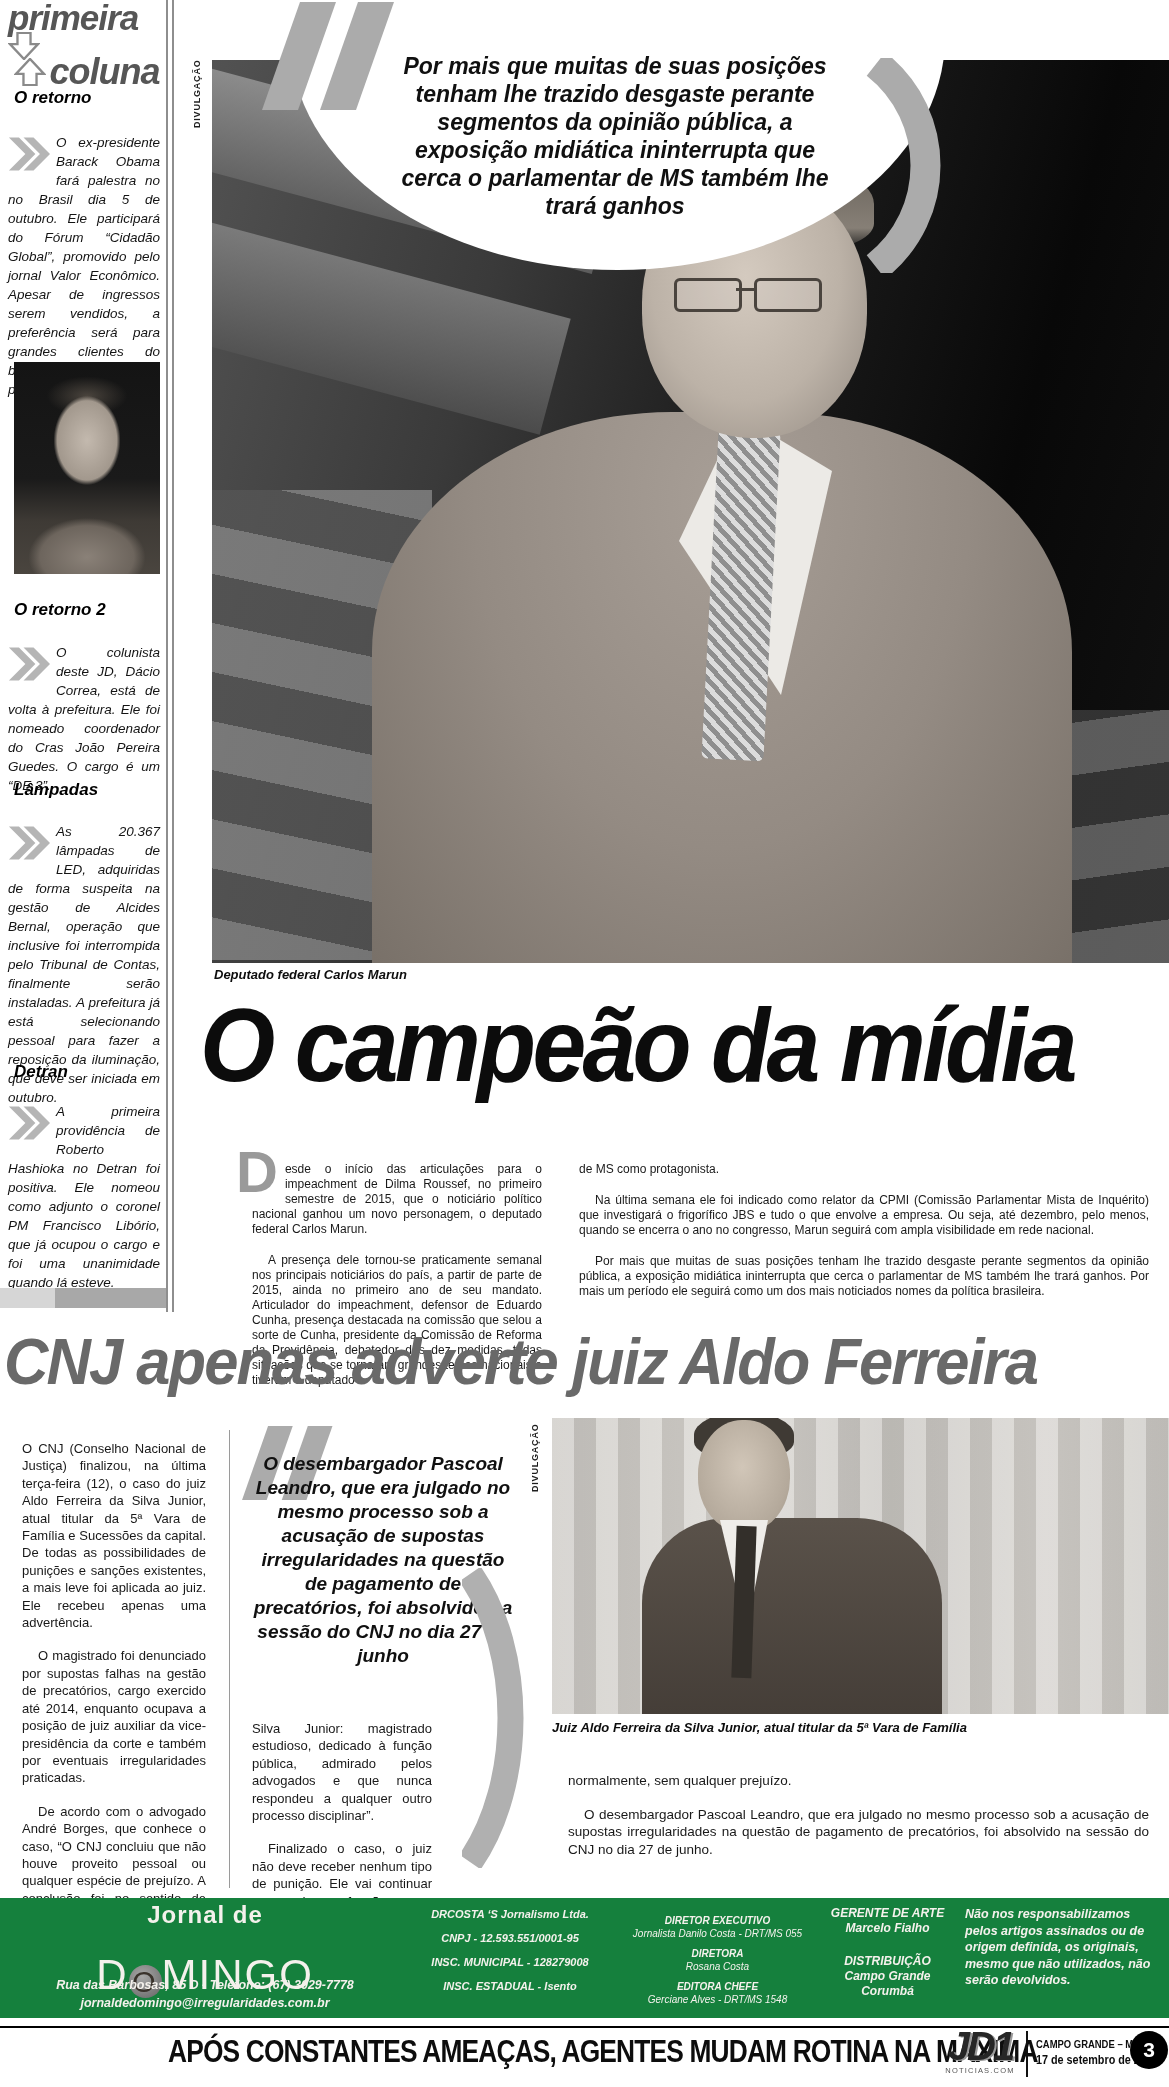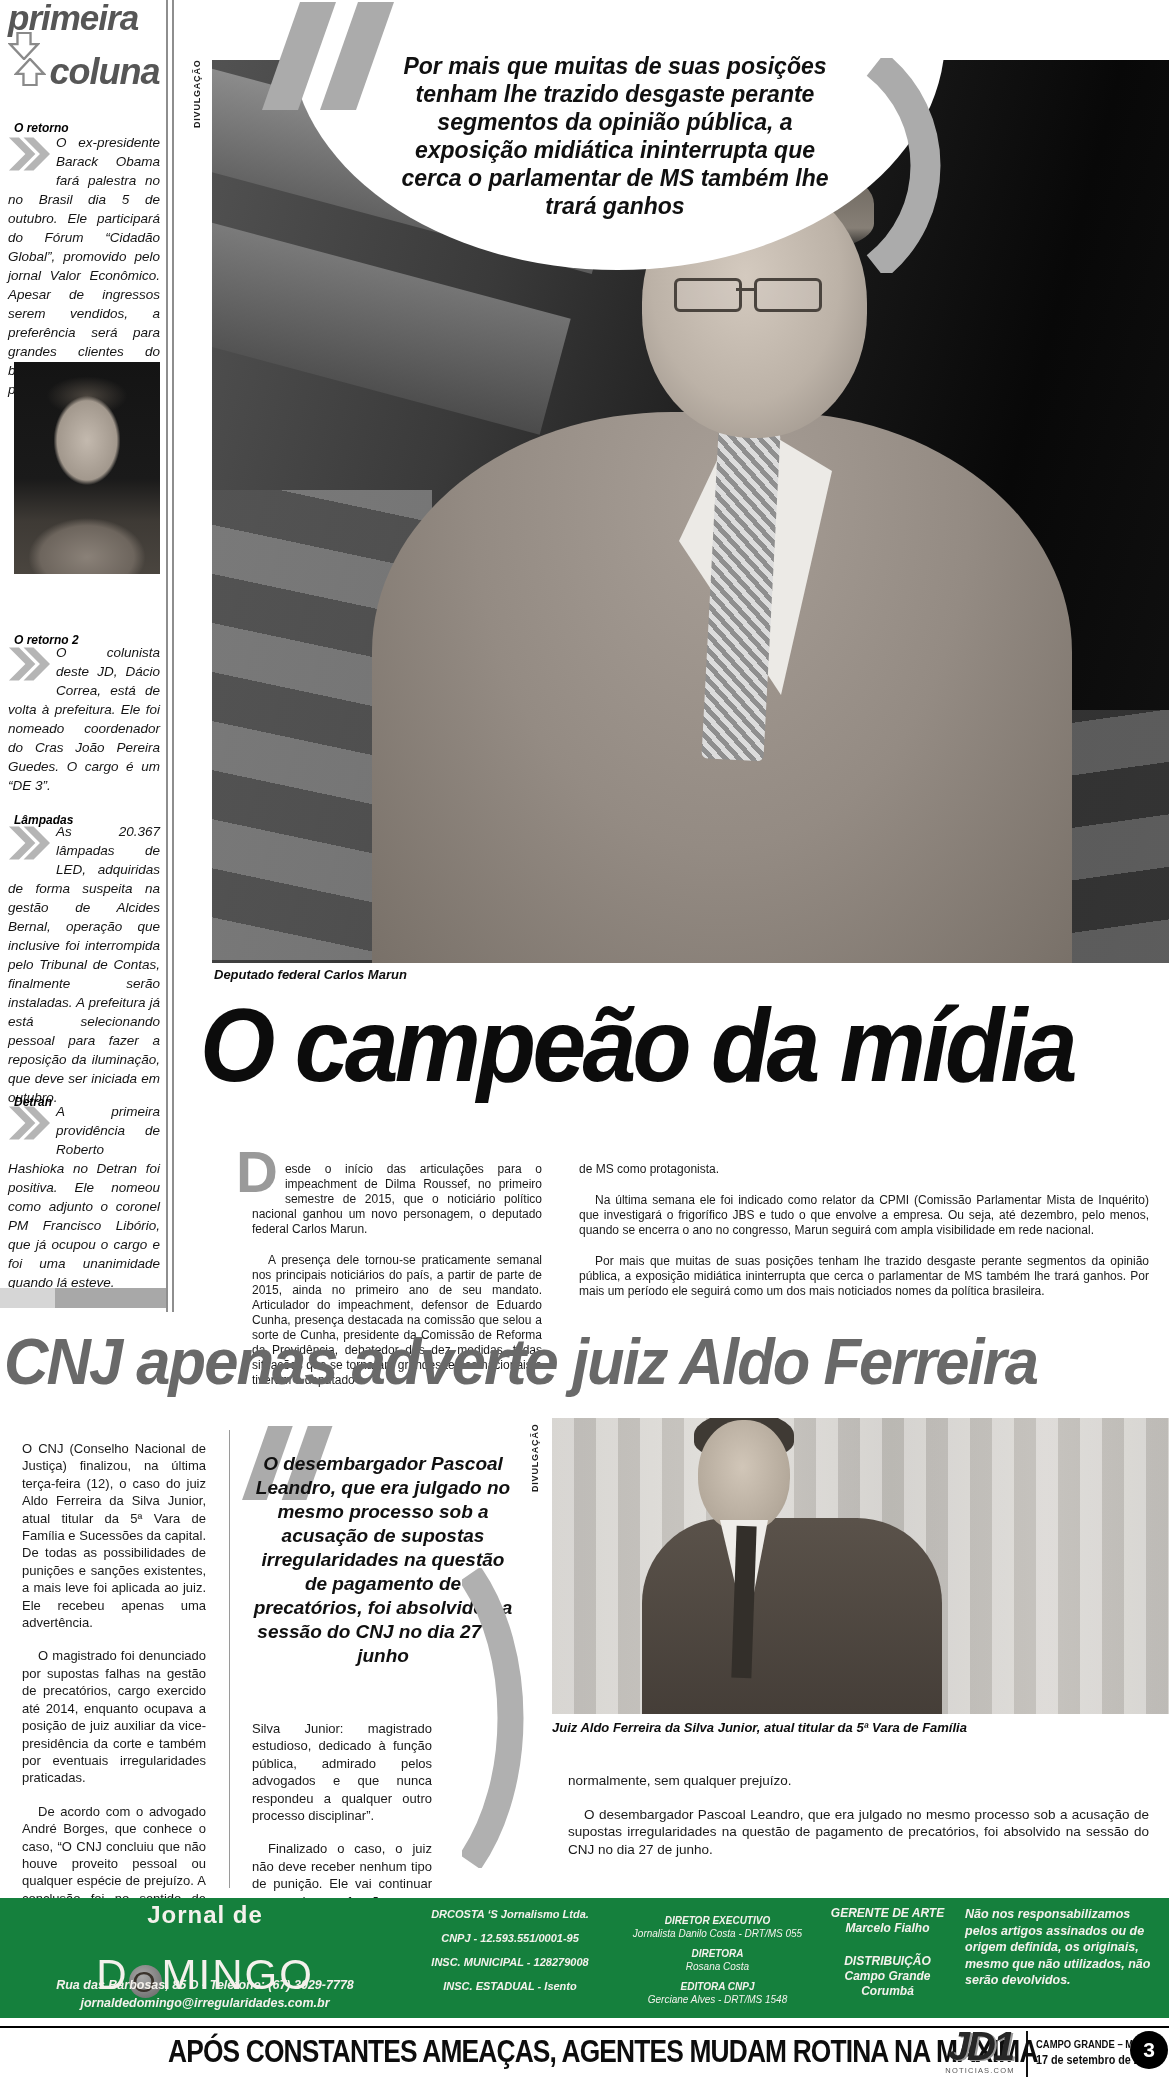--- a/index.html
+++ b/index.html
@@ -10,21 +10,21 @@
   p{margin:16px;}
   .ind{text-indent:16px;}
 
   
   #masthead{left:8px;top:4px;width:160px;color:#565656;font-weight:bold;font-style:italic;
             letter-spacing:-1px;line-height:.8;}
   #masthead .l1{font-size:35px;display:inline-block;}
   #masthead .row2{margin-left:6px;margin-top:-2px;}
   #masthead .l2{font-size:36px;display:inline-block;vertical-align:middle;}
   .mh-arrow{vertical-align:middle;}
-  .sec-h{font-size:12px;font-weight:bold;font-style:italic;color:#000;margin-top:33px;}
+  .sec-h{font-size:17px;font-weight:bold;font-style:italic;color:#000;}
   .sec-p{width:152px;font-size:13.5px;line-height:19px;font-style:italic;text-align:justify;color:#141414;}
   .chev{float:left;margin:3px 6px 0 0;}
   #h1{left:14px;top:88px;} #p1{left:8px;top:133px;}
   #photo1{left:14px;top:362px;width:146px;height:212px;
      background:
        radial-gradient(ellipse 54px 72px at 50% 37%, #c3b9ae 0%, #a2988d 55%, rgba(0,0,0,0) 62%),
        radial-gradient(ellipse 62px 30px at 50% 16%, #4a443d 0%, rgba(0,0,0,0) 65%),
        radial-gradient(ellipse 78px 52px at 50% 92%, #8a8178 0%, #6d655d 60%, rgba(0,0,0,0) 75%),
        linear-gradient(180deg,#141414 0%,#1a1a1a 55%,#3e3a35 75%,#4a453f 100%);}
   #h2{left:14px;top:600px;} #p2{left:8px;top:643px;}
@@ -306,21 +306,21 @@
     <div class="fabs" id="f-staff">
       <div class="grp">
         <div class="role">DIRETOR EXECUTIVO</div>
         <div>Jornalista Danilo Costa - DRT/MS 055</div>
       </div>
       <div class="grp">
         <div class="role">DIRETORA</div>
         <div>Rosana Costa</div>
       </div>
       <div class="grp">
-        <div class="role">EDITORA CNPJ</div>
+        <div class="role">EDITORA CHEFE</div>
         <div>Gerciane Alves - DRT/MS 1548</div>
       </div>
     </div>
     <div class="fabs" id="f-art">
       <div class="grp">
         <div>GERENTE DE ARTE</div>
         <div>Marcelo Fialho</div>
       </div>
       <div class="grp">
         <div>DISTRIBUIÇÃO</div>

